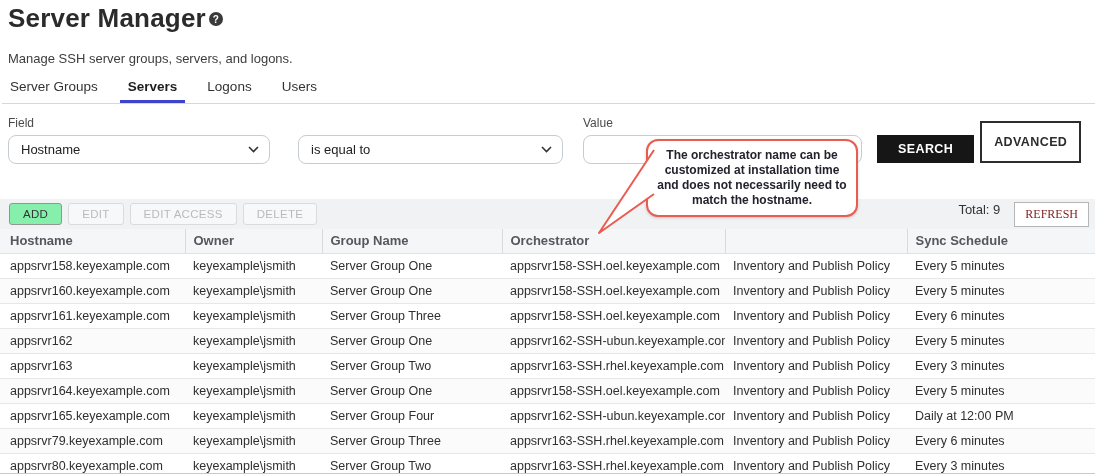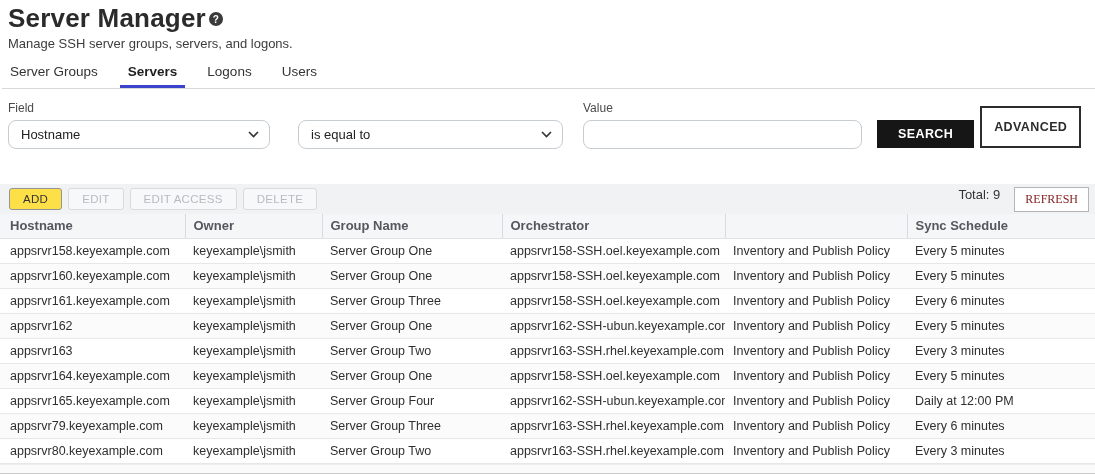--- a/index.html
+++ b/index.html
@@ -7,21 +7,21 @@
   .page { position: relative; width: 1095px; height: 474px; background: #fff;
           border-bottom: 1px solid #c9c9c9; overflow: hidden; }
 
   
   .hdr { padding: 3px 0 0 8px; }
   .title-row { display: flex; align-items: center; }
   h1 { font-size: 26px; line-height: 30px; font-weight: 700; color: #2b2b2b; letter-spacing: .2px; }
   .help-circle { width: 14px; height: 14px; margin: 2px 0 0 3px; border-radius: 50%;
                  background: #3a3a3a; color: #fff; font-size: 10px; font-weight: 700;
                  display: inline-flex; align-items: center; justify-content: center; }
-  .subtitle { margin-top: 3px; font-size: 13px; color: #3d3d3d; }
+  .subtitle { margin-top: 18px; font-size: 13px; color: #3d3d3d; }
 
   
   .tabs { display: flex; margin: 13px 0 0 2px; border-bottom: 1px solid #d8d8d8; }
   .tab { font-size: 13.5px; color: #333; padding: 0 8px 9px 8px; margin-right: 14px; cursor: pointer; }
   .tab.active { font-weight: 700; color: #1e1e1e; border-bottom: 3px solid #3d43cb; padding-bottom: 6px; }
 
   
   .filters { display: flex; align-items: flex-end; padding: 12px 0 0 8px; }
   .fgroup { display: flex; flex-direction: column; }
   .flabel { font-size: 12px; color: #4a4a4a; margin-bottom: 5px; }
@@ -37,21 +37,21 @@
                 font-family: inherit; margin-bottom: 1px; }
   .btn-advanced { height: 42px; padding: 0 12px; background: #fff; color: #2c2c2c; border: 2px solid #2c2c2c;
                   font-size: 12.5px; font-weight: 700; letter-spacing: .4px; cursor: pointer;
                   font-family: inherit; margin-bottom: 1px; text-align: center; }
 
   
   .toolbar { margin-top: 35px; height: 30px; background: #f1f2f3; display: flex;
              align-items: center; justify-content: space-between; padding: 0 6px 0 9px; }
   .tb-left { display: flex; gap: 6px; }
   .tb-btn { font-family: inherit; font-size: 11.5px; letter-spacing: .3px; padding: 4px 13px;
-            background: #fde047; border: 1px solid #949494; border-radius: 3px; color: #333; cursor: pointer; }
+            background: #86efac; border: 1px solid #949494; border-radius: 3px; color: #333; cursor: pointer; }
   .tb-btn:disabled { color: #b7bbbf; border-color: #d9dbdd; background: #f7f8f9; cursor: default; }
   .tb-right { display: flex; align-items: flex-start; gap: 14px; }
   .total { font-size: 13px; color: #333; }
   .btn-refresh { font-family: Liberation Serif, serif; font-size: 12px; padding: 4px 10px; background: #fff;
                  border: 1px solid #b5b5b5; color: #7f1d1d; cursor: pointer; }
 
   
   table { width: 1095px; border-collapse: collapse; table-layout: fixed; }
   col.c1{width:185px} col.c2{width:137px} col.c3{width:180px} col.c4{width:223px} col.c5{width:182px} col.c6{width:188px}
   thead th { height: 24px; background: #f5f6f8; font-size: 13px; font-weight: 700; color: #56565e;
@@ -229,14 +229,21 @@
           <td>Server Group Two</td>
           <td>appsrvr163-SSH.rhel.keyexample.com</td>
           <td>Inventory and Publish Policy</td>
           <td>Every 3 minutes</td>
         </tr>
       </tbody>
   </table>
 
   <div class="footer-strip"></div>
 
+  <div class="callout">
+    <div class="callout-box">The orchestrator name can be customized at installation time and does not necessarily need to match the hostname.</div>
+    <svg class="callout-tail" viewBox="0 0 62 92">
+      <path d="M60,3 L5,86 L60,47 Z" fill="#ffffff"></path>
+      <path d="M60,3 L5,86 L60,47" fill="none" stroke="#ea5b50" stroke-width="2" stroke-linejoin="round"></path>
+    </svg>
+  </div>
 
 </div>
 
 </body></html>

